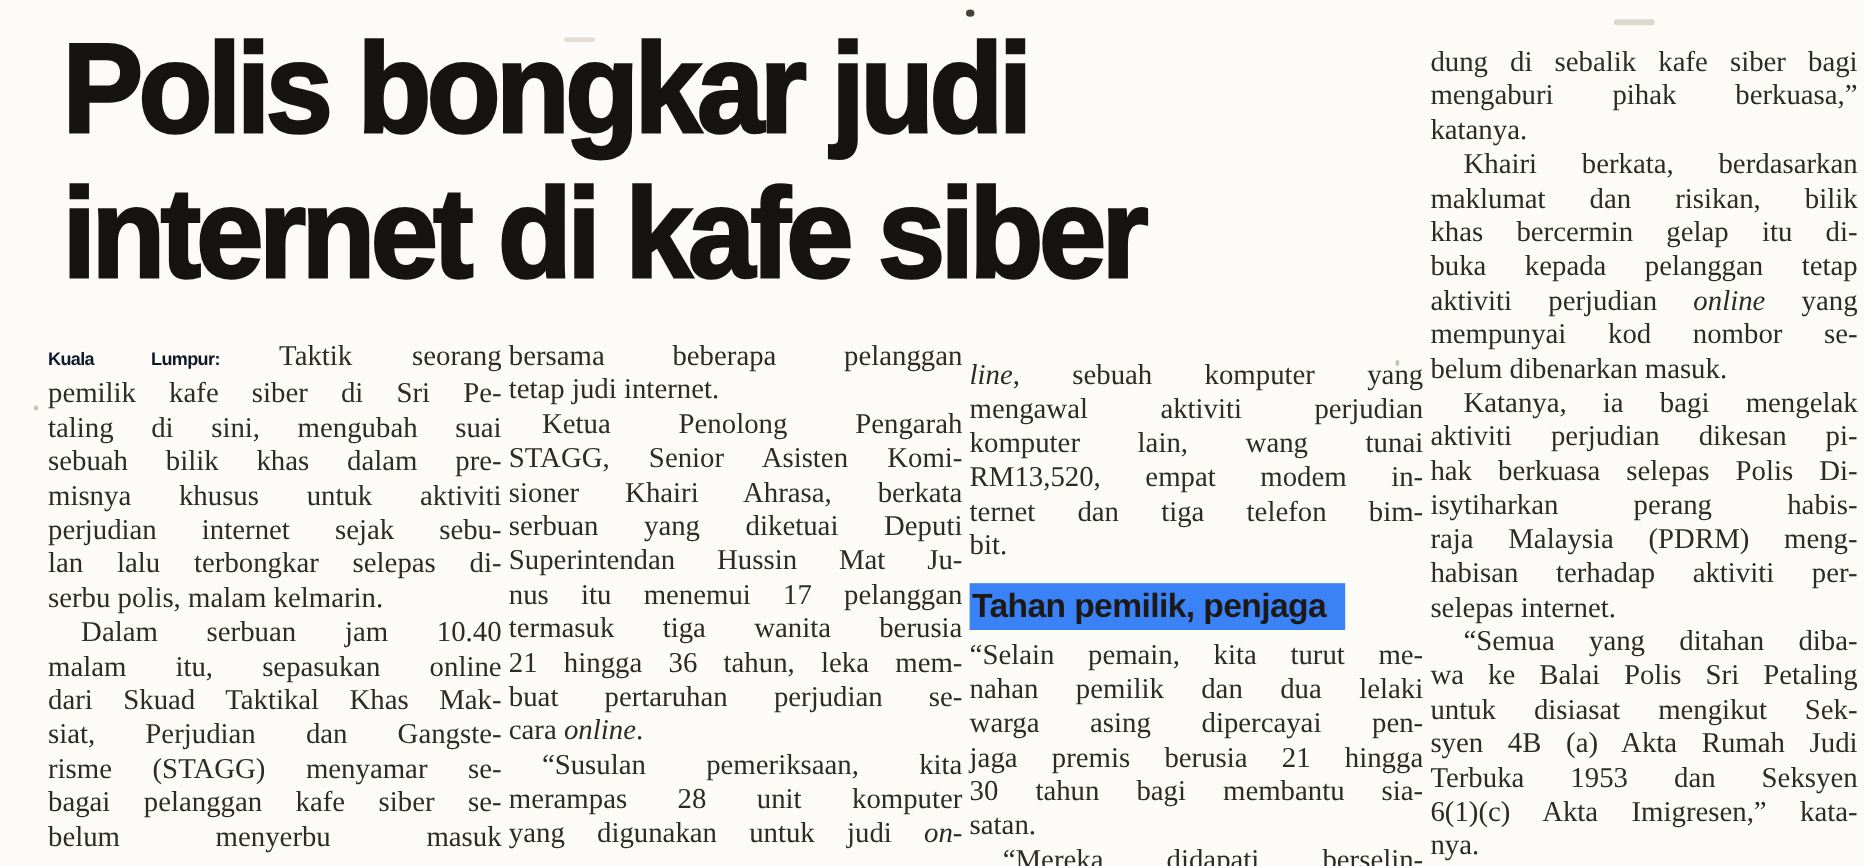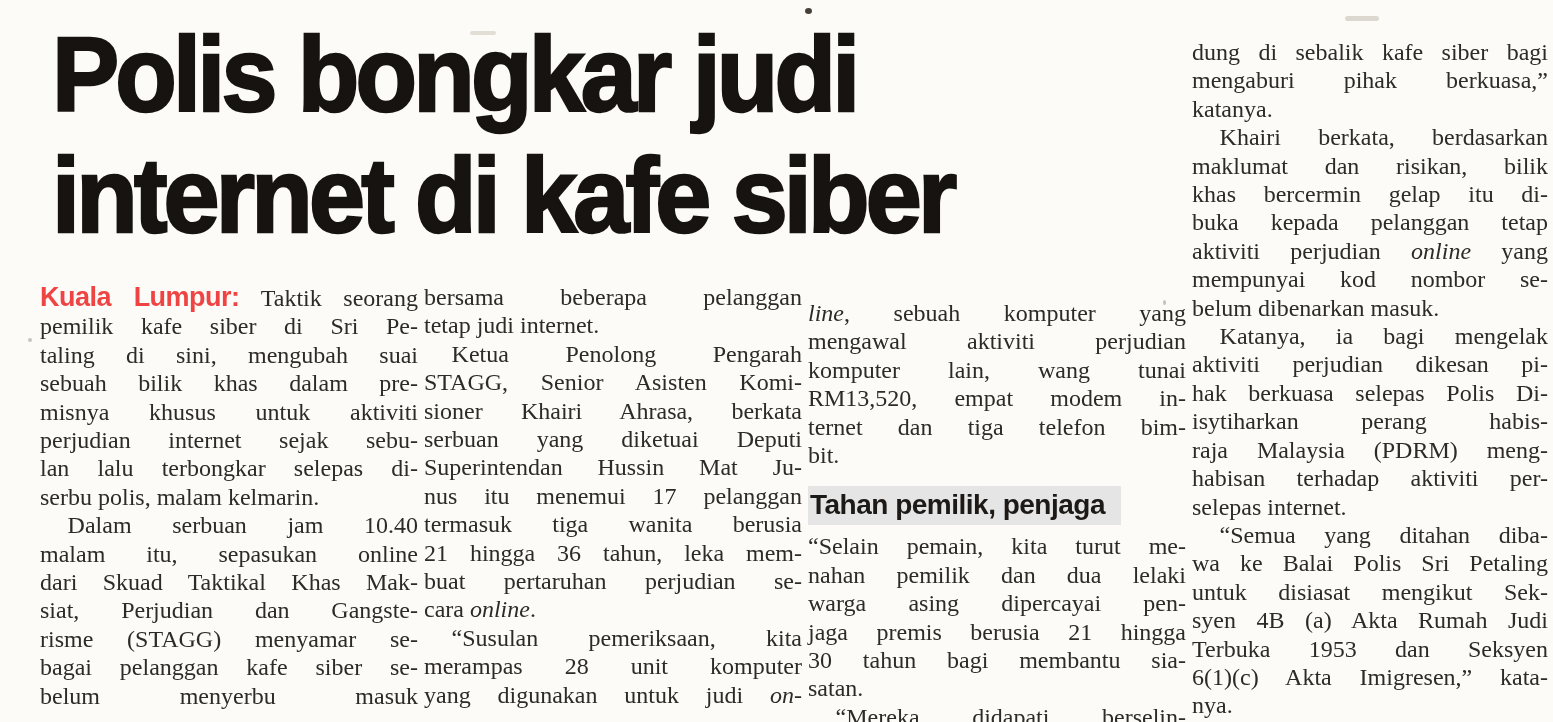--- a/index.html
+++ b/index.html
@@ -55,23 +55,23 @@
     text-align-last: justify;
     white-space: normal;
   }
   .line.endline { text-align-last: left; }
   .line.ind { text-indent: 1.15em; }
 
   .line i { font-style: italic; }
   .lead {
     font-family: "Liberation Sans", sans-serif;
     font-weight: 700;
-    font-size: 27px;
+    font-size: 15px;
     letter-spacing: -0.5px;
-    color: #ef4444;
+    color: #0f172a;
   }
   
   .subhead-wrap { margin: 17px 0 7px 0; }
   .subhead {
     display: inline-block;
     font-family: "Liberation Sans", sans-serif;
     font-weight: 700;
     font-size: 28px;
     line-height: 34px;
     letter-spacing: -0.5px;
@@ -173,21 +173,21 @@
     </div>
   <div class="col col-3" id="col-2">
       <div class="para">
         <div class="line"><i>line</i>, sebuah komputer yang</div>
         <div class="line">mengawal aktiviti perjudian</div>
         <div class="line">komputer lain, wang tunai</div>
         <div class="line">RM13,520, empat modem in-</div>
         <div class="line">ternet dan tiga telefon bim-</div>
         <div class="line endline">bit.</div>
       </div>
-      <div class="subhead-wrap"><span class="subhead" style="background: #e5e5e5;">Tahan pemilik, penjaga</span></div>
+      <div class="subhead-wrap"><span class="subhead" style="background: #3b82f6;">Tahan pemilik, penjaga</span></div>
       <div class="para">
         <div class="line">“Selain pemain, kita turut me-</div>
         <div class="line">nahan pemilik dan dua lelaki</div>
         <div class="line">warga asing dipercayai pen-</div>
         <div class="line">jaga premis berusia 21 hingga</div>
         <div class="line">30 tahun bagi membantu sia-</div>
         <div class="line endline">satan.</div>
       </div>
       <div class="para">
         <div class="line ind">“Mereka didapati berselin-</div>

